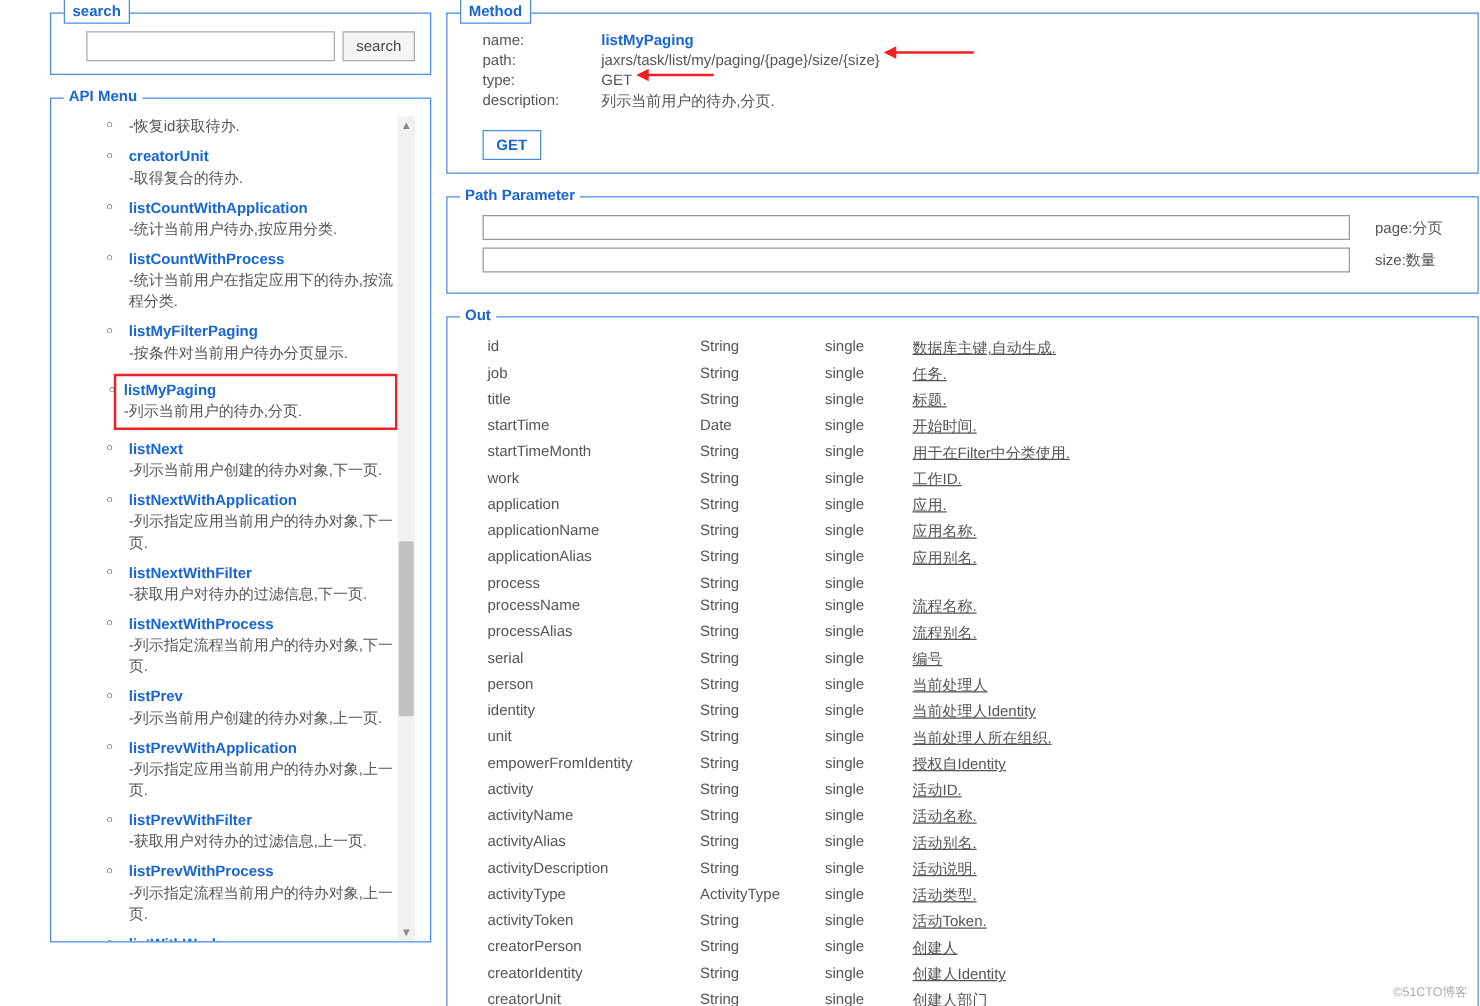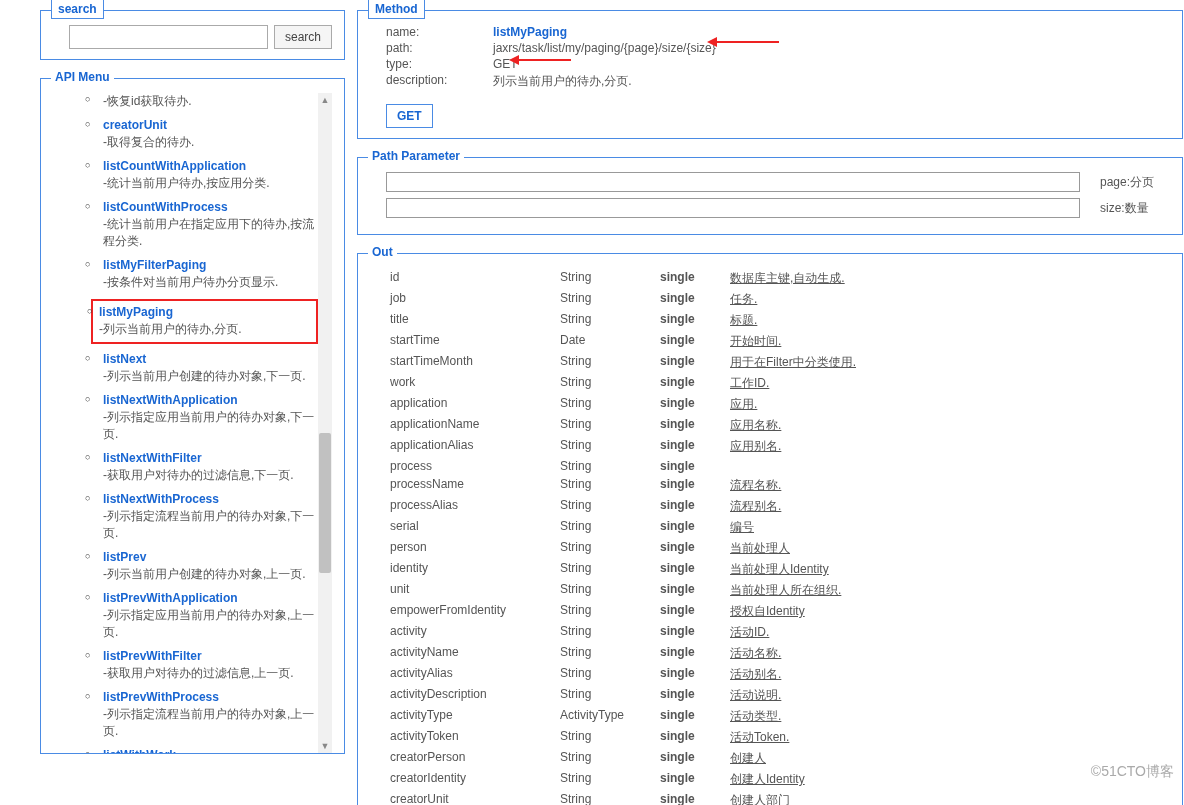--- a/index.html
+++ b/index.html
@@ -79,21 +79,21 @@
     position: absolute; left: -18px; top: 1px;
     font-size: 9px; color: #333;
   }
   .menu-item .link { color: #1966d2; font-weight: bold; cursor: pointer; }
   .menu-item .desc { color: #555; margin-top: 2px; }
   .menu-item.highlight { border: 2px solid #e22; padding: 4px 6px; margin-left: -12px; margin-right: -2px; }
   .menu-item.highlight::before { left: -6px; top: 5px; }
 
   
   .kv-row { display:flex; margin-bottom: 2px; }
-  .kv-row .k { width: 107px; color:#555; }
+  .kv-row .k { width: 95px; color:#555; }
   .kv-row .v { color:#555; }
   .kv-row .v.link { color:#1966d2; font-weight: bold; }
 
   .arrow {
     position: absolute; height:2px; background:#e22;
   }
   .arrow .head {
     position:absolute; width:0; height:0;
     border-top:5px solid transparent;
     border-bottom:5px solid transparent;
@@ -116,28 +116,28 @@
     flex:1; border:1px solid #999; height:20px; padding:2px 4px; font-size:12px;
   }
   .param-row .lbl { width: 70px; color:#555; }
 
   
   .out-table { width: 100%; }
   .out-row { display:flex; padding: 1px 0; }
   .out-row > div { padding: 1px 4px; color:#555; }
   .c1 { width: 170px; }
   .c2 { width: 100px; }
-  .c3 { width: 70px; font-weight: bold; }
+  .c3 { width: 70px; }
   .c4 { flex:1;text-decoration:underline; }
   .out-box { padding-bottom: 4px; }
 
   
   .watermark {
-    position:absolute; right: 10px; bottom: 24px;
-    color:#aaa; font-size: 14px;
+    position:absolute; right: 10px; bottom: 4px;
+    color:#aaa; font-size: 10px;
   }
 </style>
 </head>
 <body>
 
 <div class="layout">
 
   <div class="left-col">
     <div class="box selected">
       <span class="box-title">search</span>

